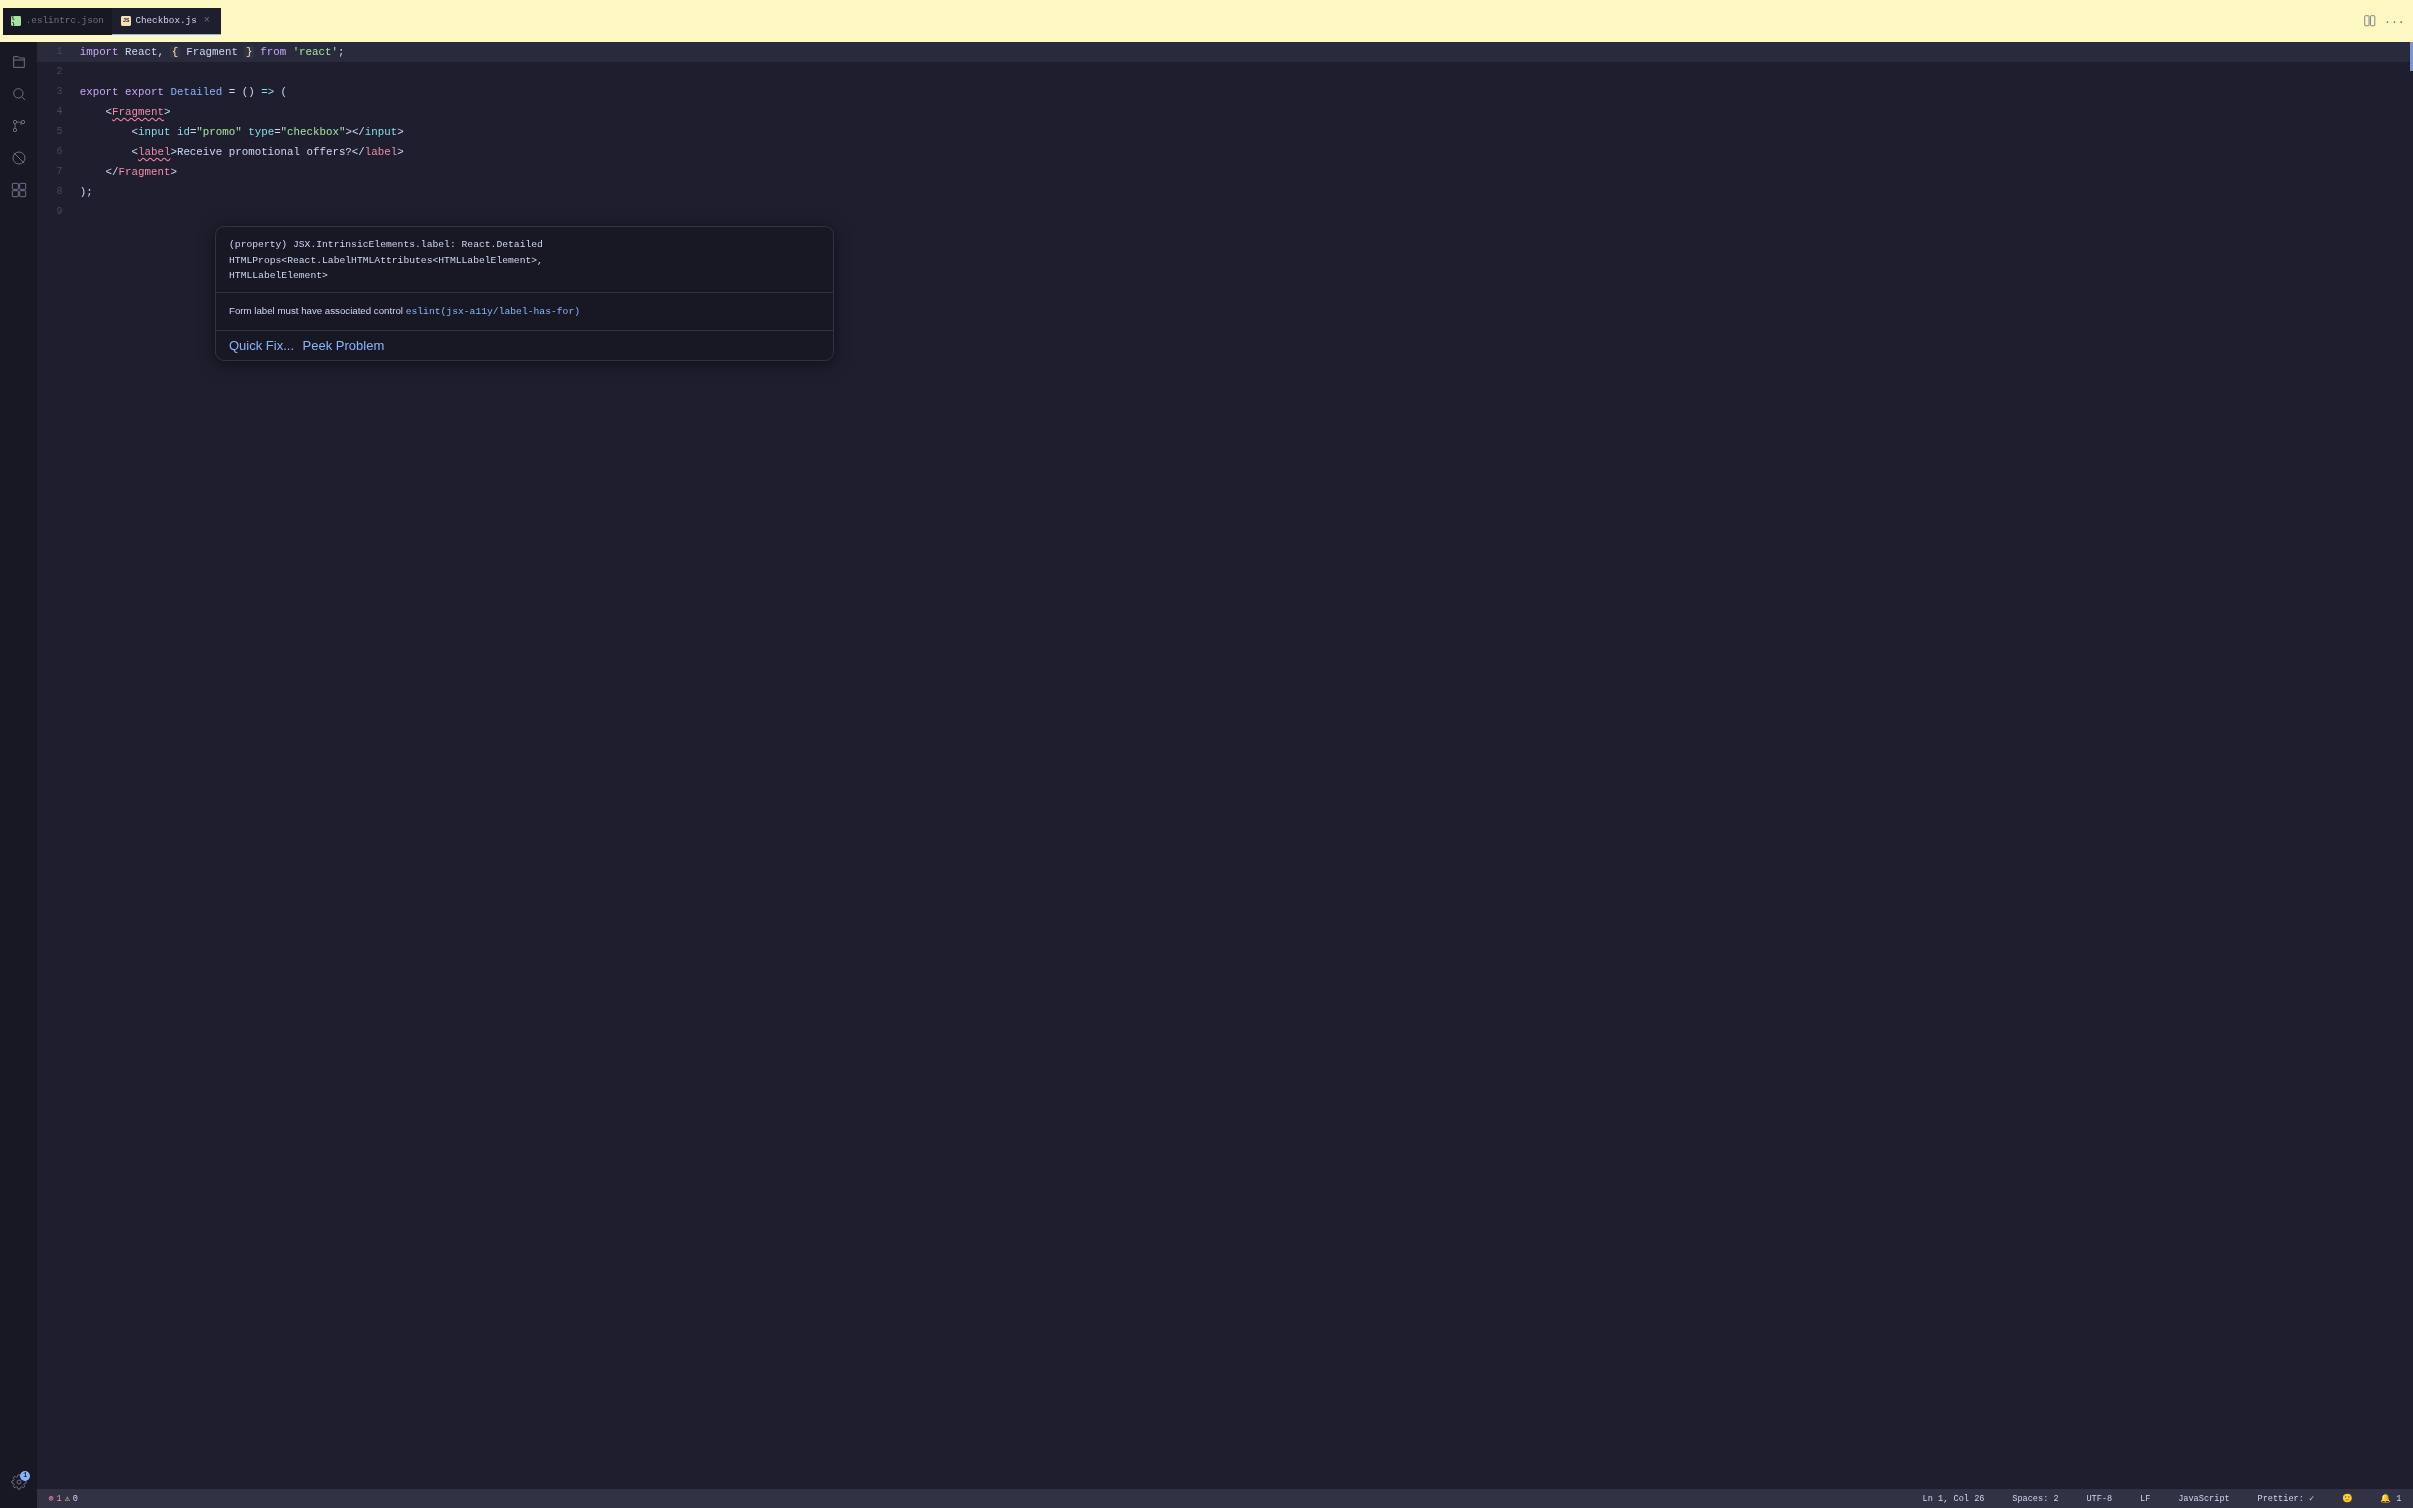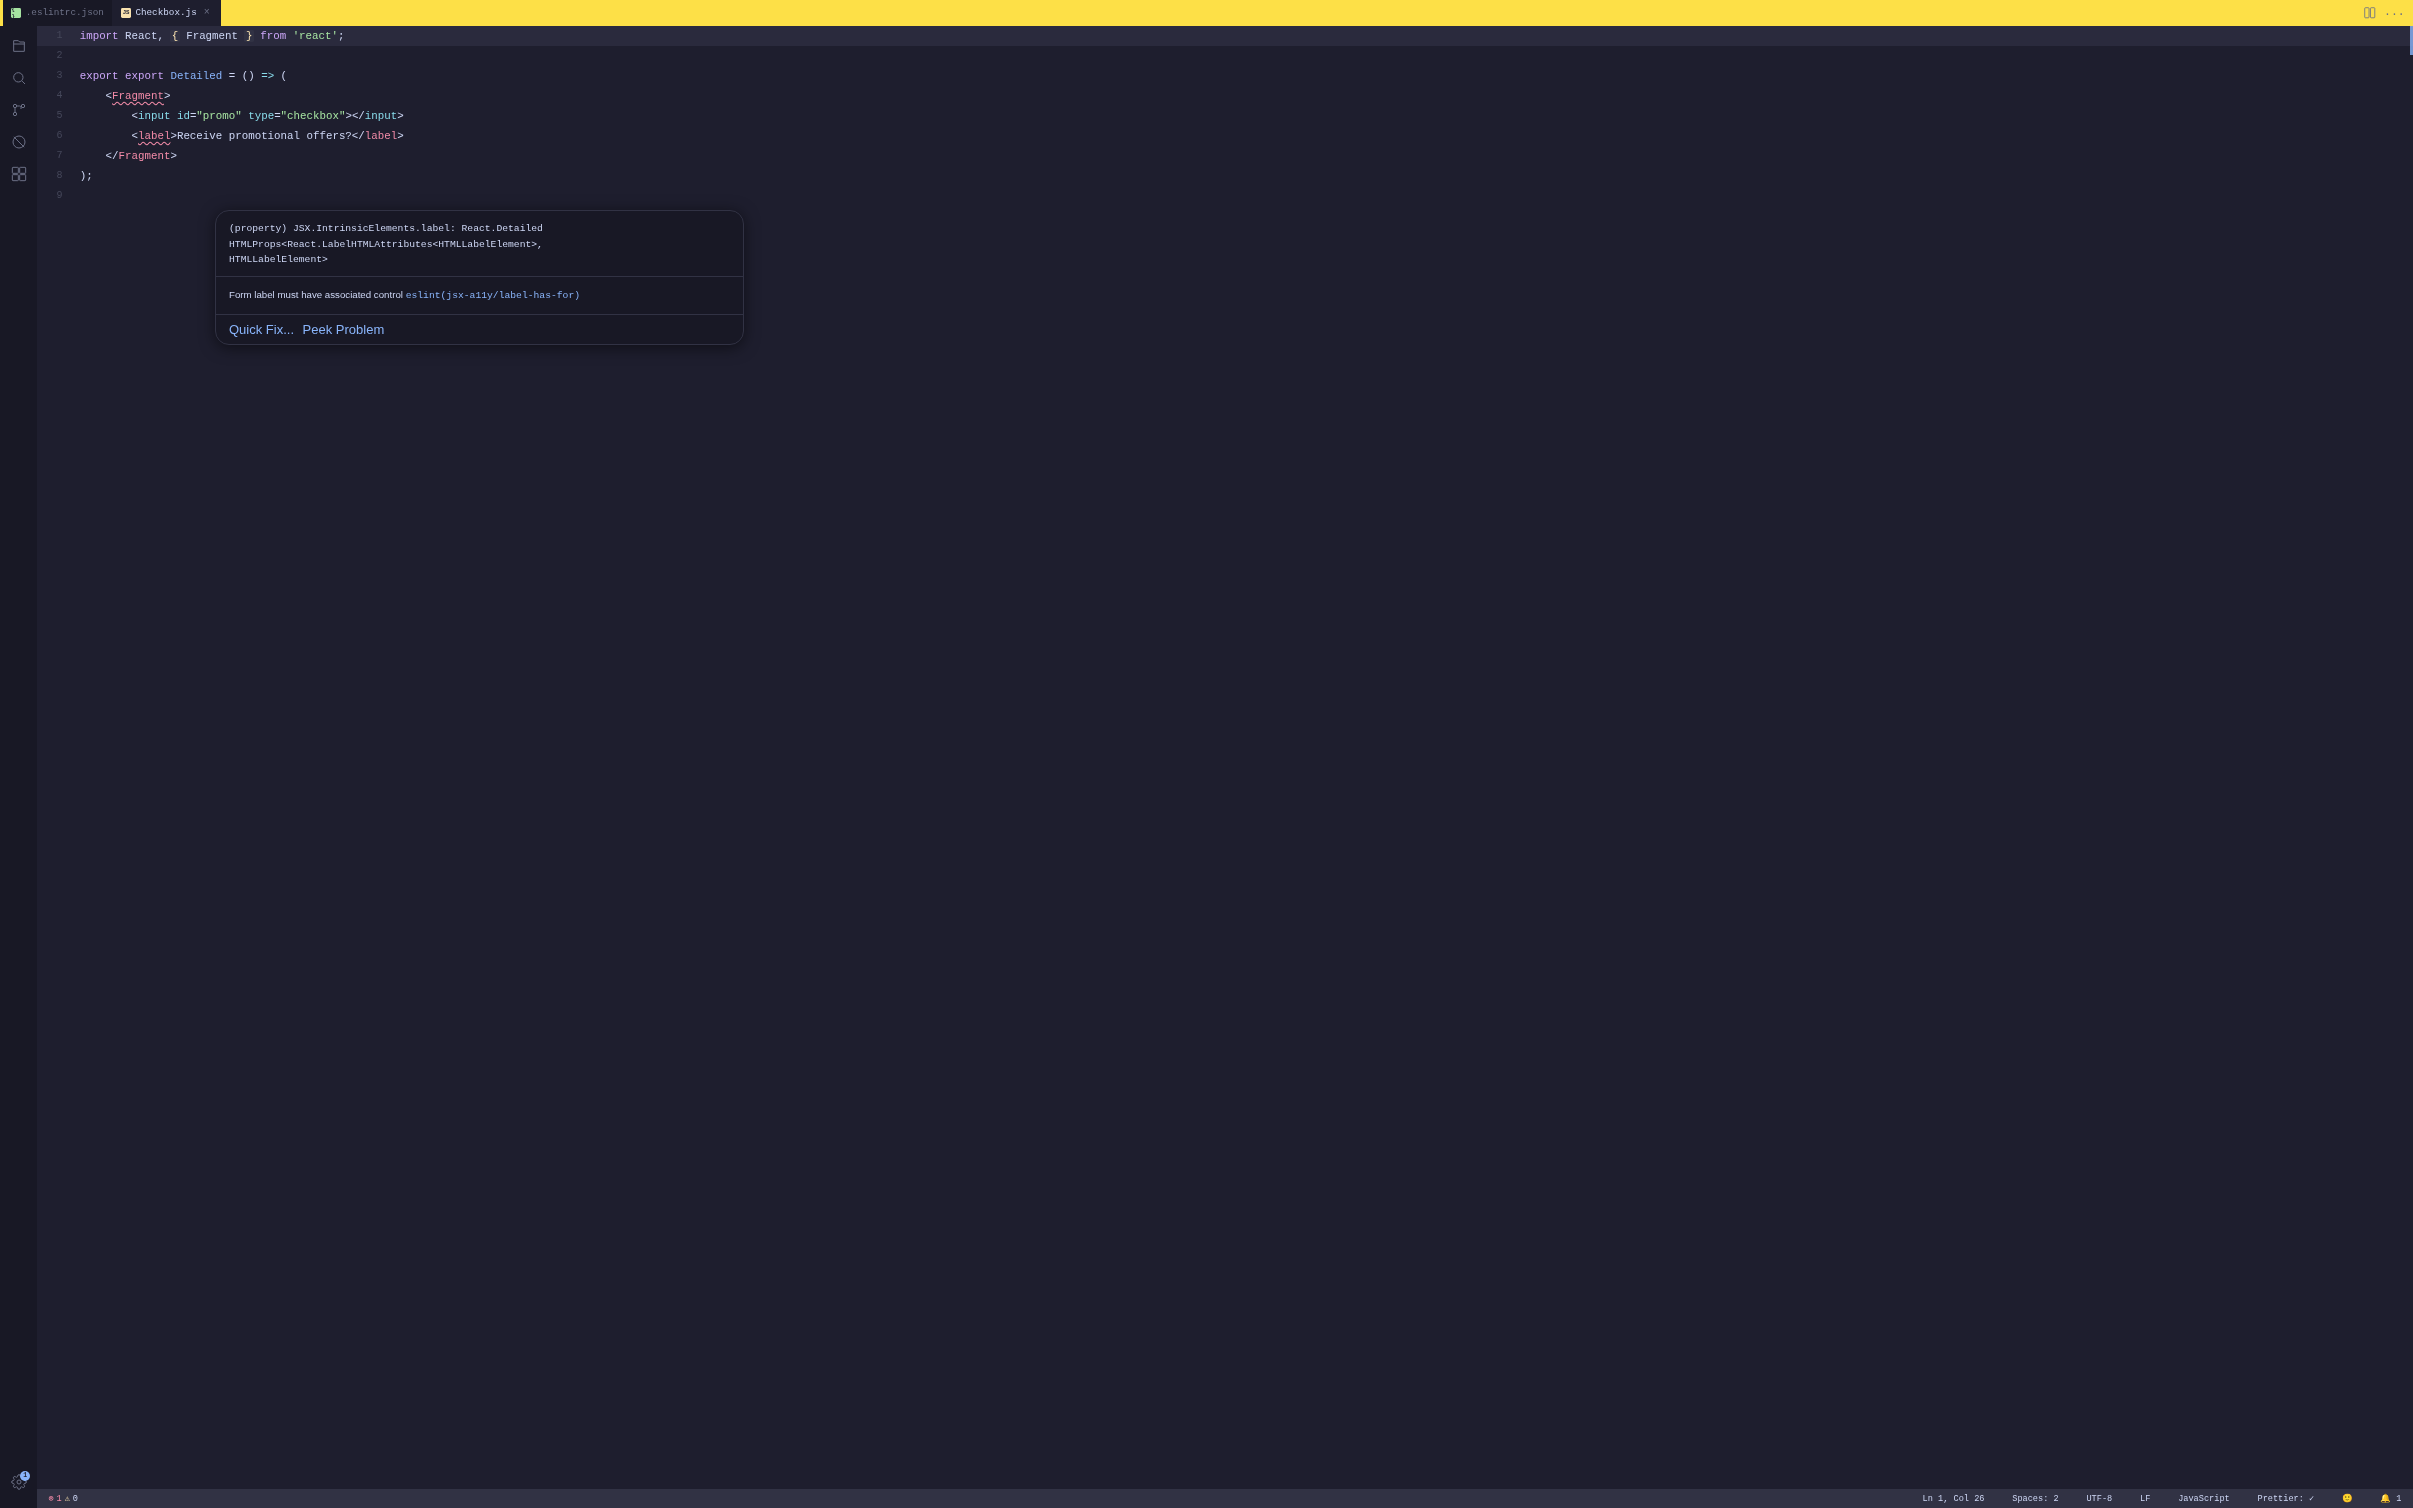--- a/index.html
+++ b/index.html
@@ -11,22 +11,22 @@
       height: 100vh;
       overflow: hidden;
       display: flex;
       flex-direction: column;
     }
 
     
     .tab-bar {
       display: flex;
       align-items: center;
-      background: #fde047;
-      height: 26px;
+      background: #fef9c3;
+      height: 42px;
       padding: 0 2.9px;
       flex-shrink: 0;
     }
 
     .tab {
       display: flex;
       align-items: center;
       gap: 4.3px;
       padding: 0 8.6px;
       height: 27px;
@@ -225,24 +225,24 @@
       height: 29px;
       background: #89b4fa;
       opacity: 0.8;
     }
 
     
     .tooltip-popup {
       position: absolute;
       left: 178px;
       top: 184px;
-      width: 529px;
+      width: 619px;
       background: #181825;
       border: 0.7px solid #313244;
-      border-radius: 14px;
+      border-radius: 9px;
       z-index: 100;
       font-size: 9.7px;
       box-shadow: 0 2.9px 14.4px rgba(0,0,0,0.5);
     }
 
     .tooltip-type-info {
       padding: 10px 13px 8.6px;
       border-bottom: 0.7px solid #313244;
       color: #cdd6f4;
       font-family: 'Consolas', 'Courier New', monospace;

